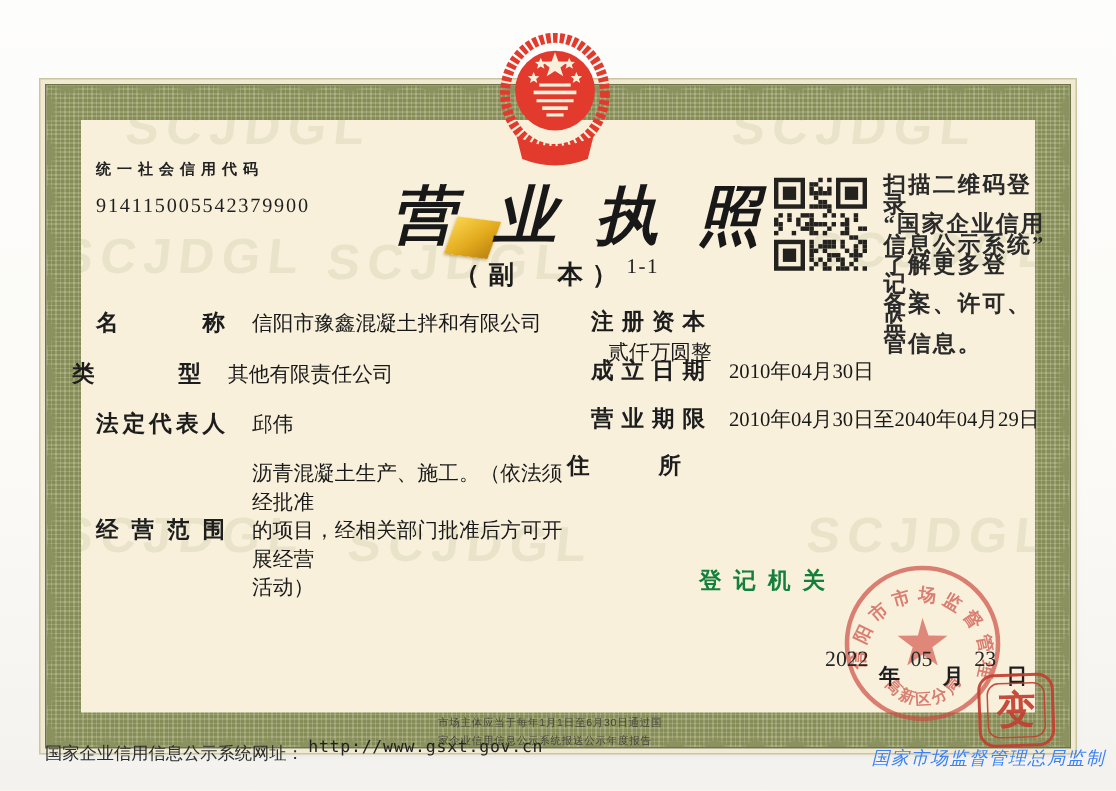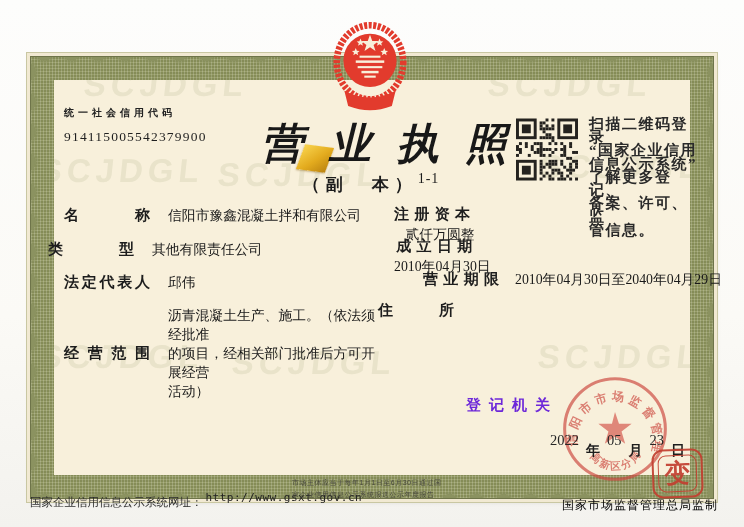--- a/index.html
+++ b/index.html
@@ -67,25 +67,25 @@
   
   .row{position:absolute;z-index:3;display:flex;align-items:center;}
   .row .lab{display:inline-block;font-size:15px;font-weight:bold;color:#1d1d1d;
     text-align:justify;text-align-last:justify;flex:none;}
   .row .val{font-family:"Liberation Serif",serif;font-size:13.8px;color:#191919;
     line-height:19px;white-space:pre-line;padding-top:1px;}
   .colL .lab{width:86px;margin-right:18px;}
   .colR .lab{width:76px;margin-right:16px;}
   .rl1{left:64px;top:205px;} .rl2{left:48px;top:239px;}
   .rl3{left:64px;top:272px;} .rl4{left:64px;top:305px;width:320px;}
-  .rr1{left:394px;top:205px;flex-direction:column;} .rr2{left:394px;top:237px;flex-direction:column;}
-  .rr3{left:394px;top:269px;margin-left:29px;} .rr4{left:378px;top:301px;width:320px;}
-
-  .registry{position:absolute;left:466px;top:396px;z-index:3;
-    font-size:15px;font-weight:bold;color:#6d28d9;letter-spacing:8px;}
+  .rr1{left:394px;top:205px;flex-direction:column;} .rr2{left:394px;top:237px;}
+  .rr3{left:394px;top:269px;} .rr4{left:378px;top:301px;width:320px;}
+
+  .registry{position:absolute;left:466px;top:378px;z-index:3;
+    font-size:15px;font-weight:bold;color:#15803d;letter-spacing:8px;}
 
   
   .dateline{position:absolute;left:550px;top:432px;z-index:4;display:flex;align-items:flex-start;}
   .dateline .num{font-family:"Liberation Serif",serif;font-size:14.5px;color:#262626;transform:translateY(0);}
   .dateline .unit{font-size:14px;font-weight:bold;color:#1d1d1d;transform:translateY(10px);margin:0 7px;}
 
   
   .seal{position:absolute;left:558px;top:372px;width:114px;height:114px;z-index:3;opacity:.68;}
   .changestamp{position:absolute;left:652px;top:449px;width:47px;height:45px;z-index:4;
     border:2.5px solid #c23f30;border-radius:11px;display:flex;align-items:center;justify-content:center;
@@ -93,22 +93,22 @@
   .changestamp .inner{border:1.5px solid #c23f30;border-radius:8px;width:37px;height:35px;
     display:flex;align-items:center;justify-content:center;}
   .changestamp .ch{font-size:26px;font-weight:bold;color:#c23f30;font-family:"Liberation Serif",serif;}
 
   
   .foot-left{position:absolute;left:30px;top:495px;z-index:6;font-family:"Liberation Serif",serif;
     font-size:11.5px;color:#2c2c2c;}
   .foot-left .url{font-family:"DejaVu Sans Mono",monospace;font-size:11px;position:relative;top:-5px;left:3px;letter-spacing:.5px;color:#222;}
   .foot-notice{position:absolute;left:292px;top:477px;z-index:6;font-size:7px;line-height:11.5px;
     color:#46463c;white-space:pre-line;letter-spacing:.5px;}
-  .foot-right{position:absolute;left:562px;top:497px;z-index:6;font-family:"Liberation Serif",serif;
-    font-size:12px;color:#000000;letter-spacing:1px;}
+  .foot-right{position:absolute;left:581px;top:497px;z-index:6;font-family:"Liberation Serif",serif;
+    font-size:12px;color:#3b82f6;letter-spacing:1px;font-style:italic;}
 </style>
 </head>
 <body>
 
 <div class="stage">
 
   <div class="cert">
     <div class="paper"></div>
     <div class="sc t"></div>
     <div class="sc b"></div>

